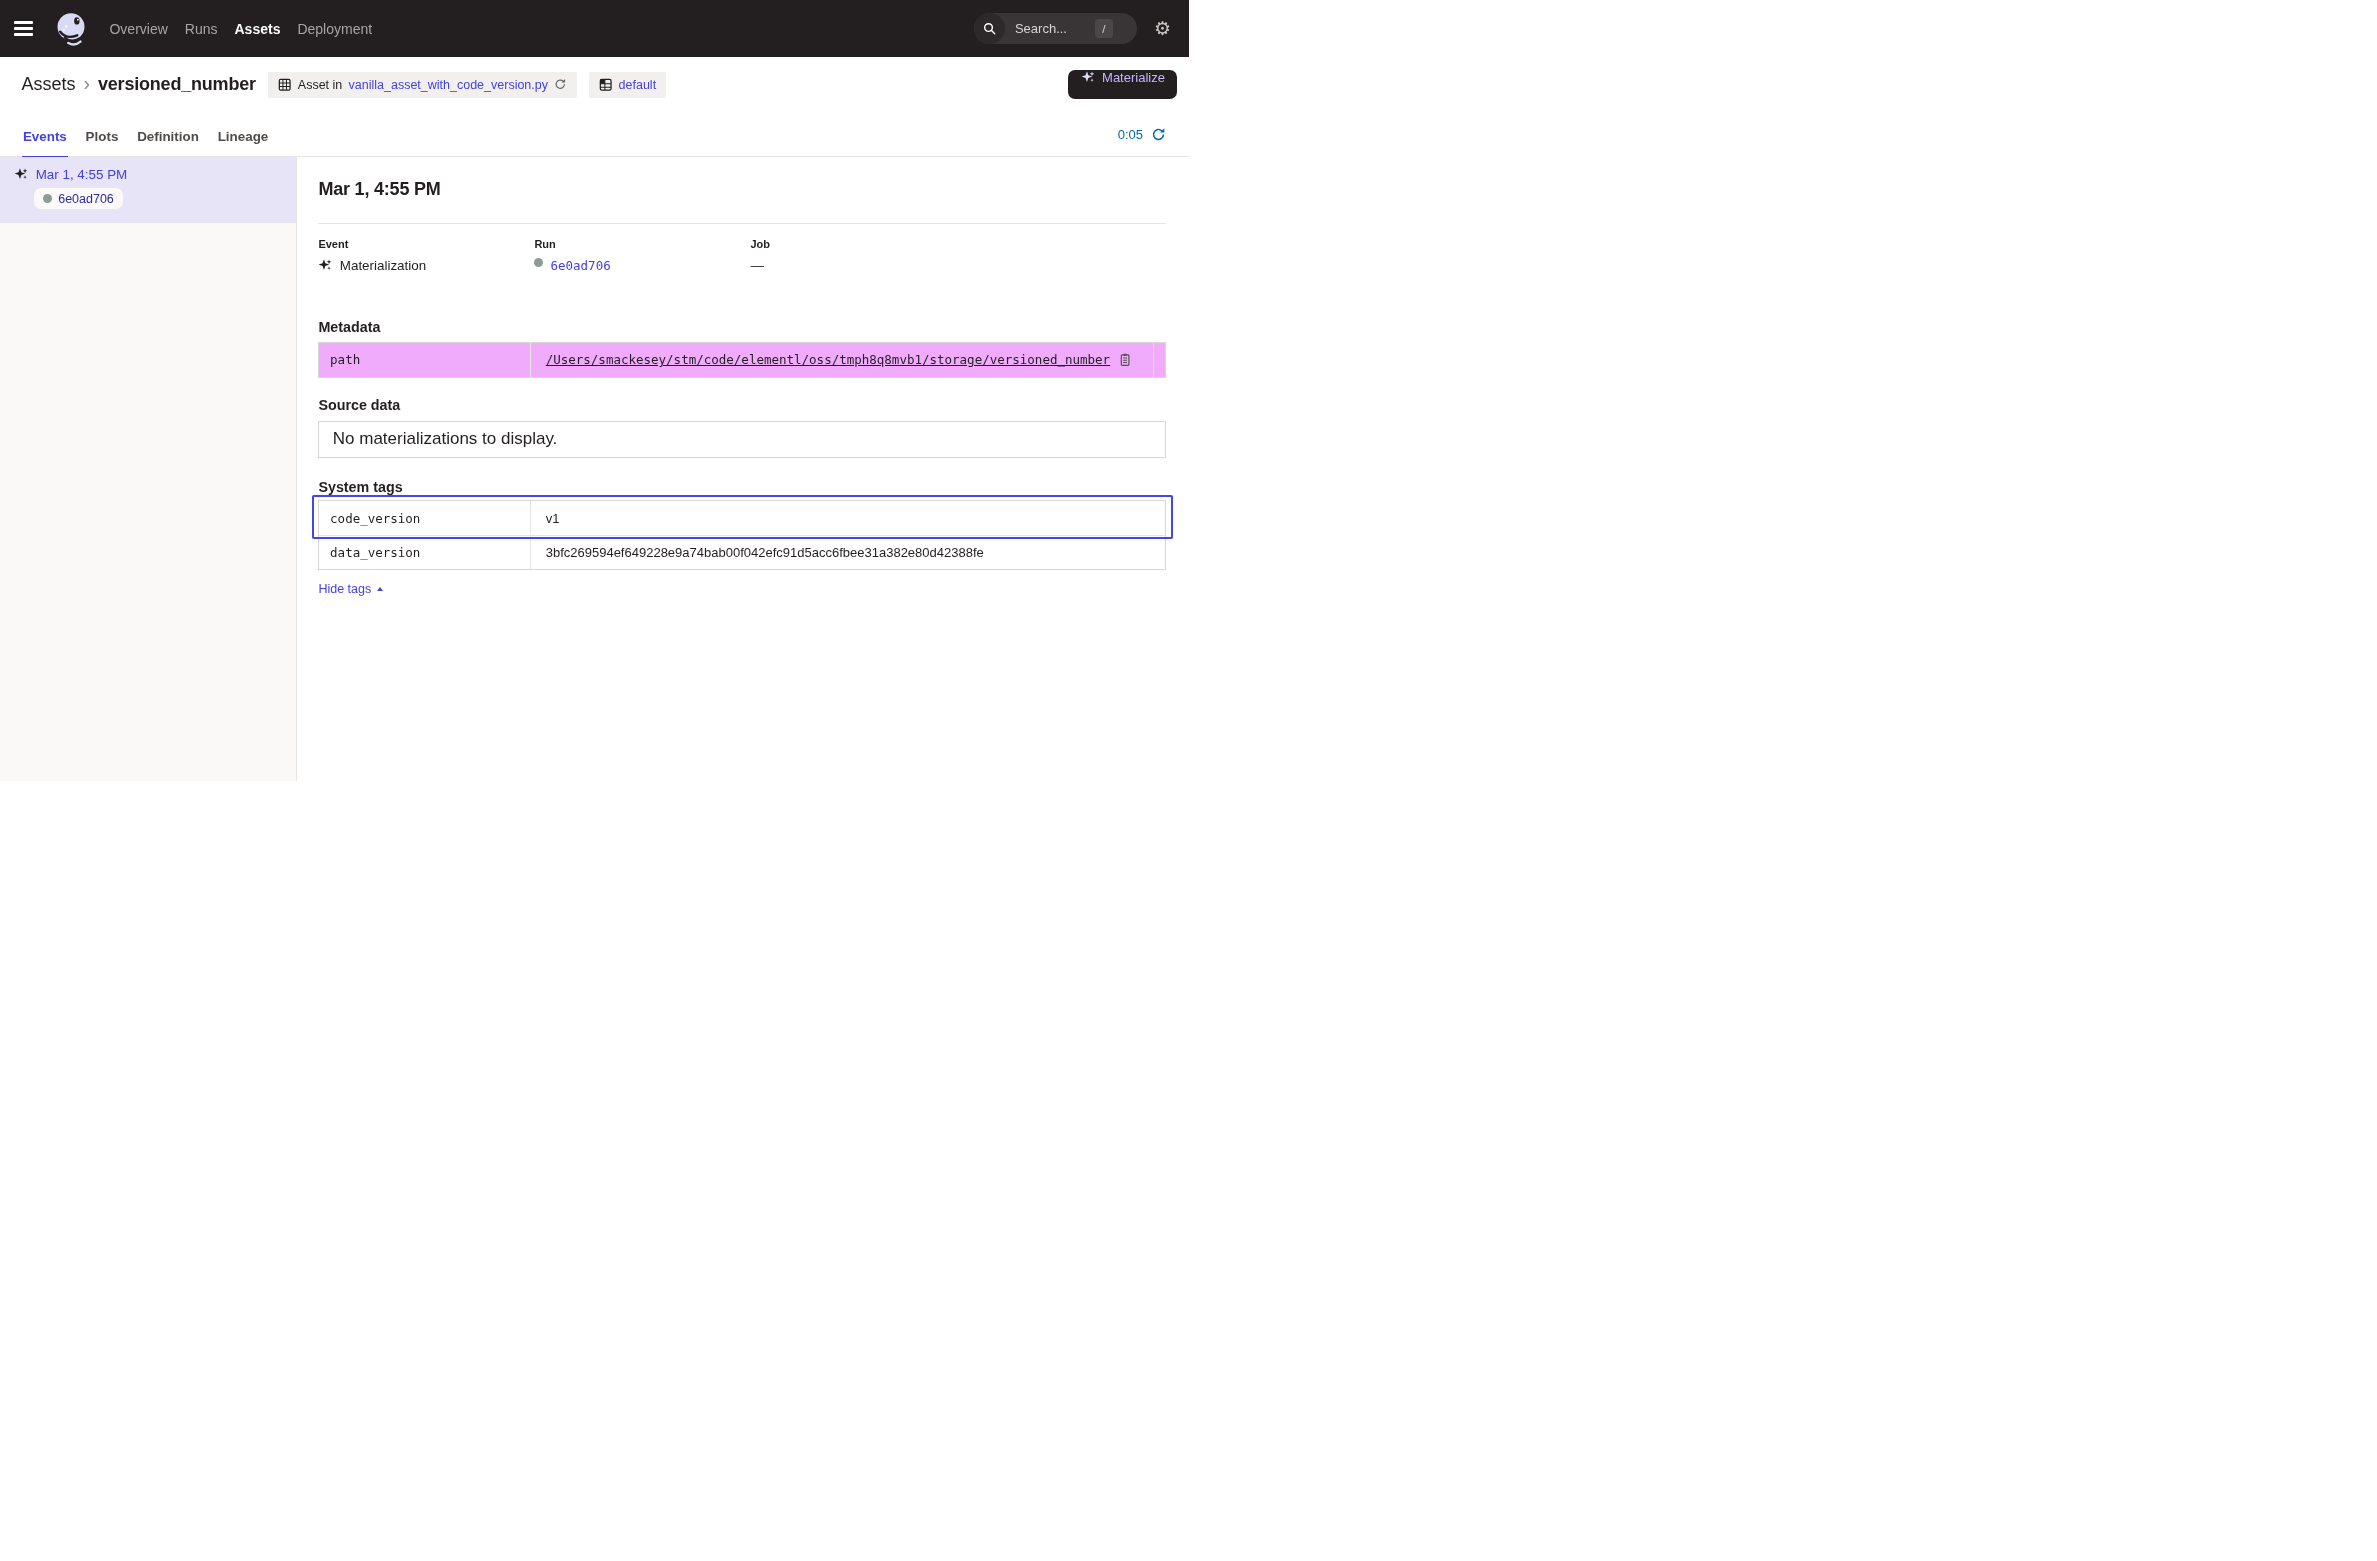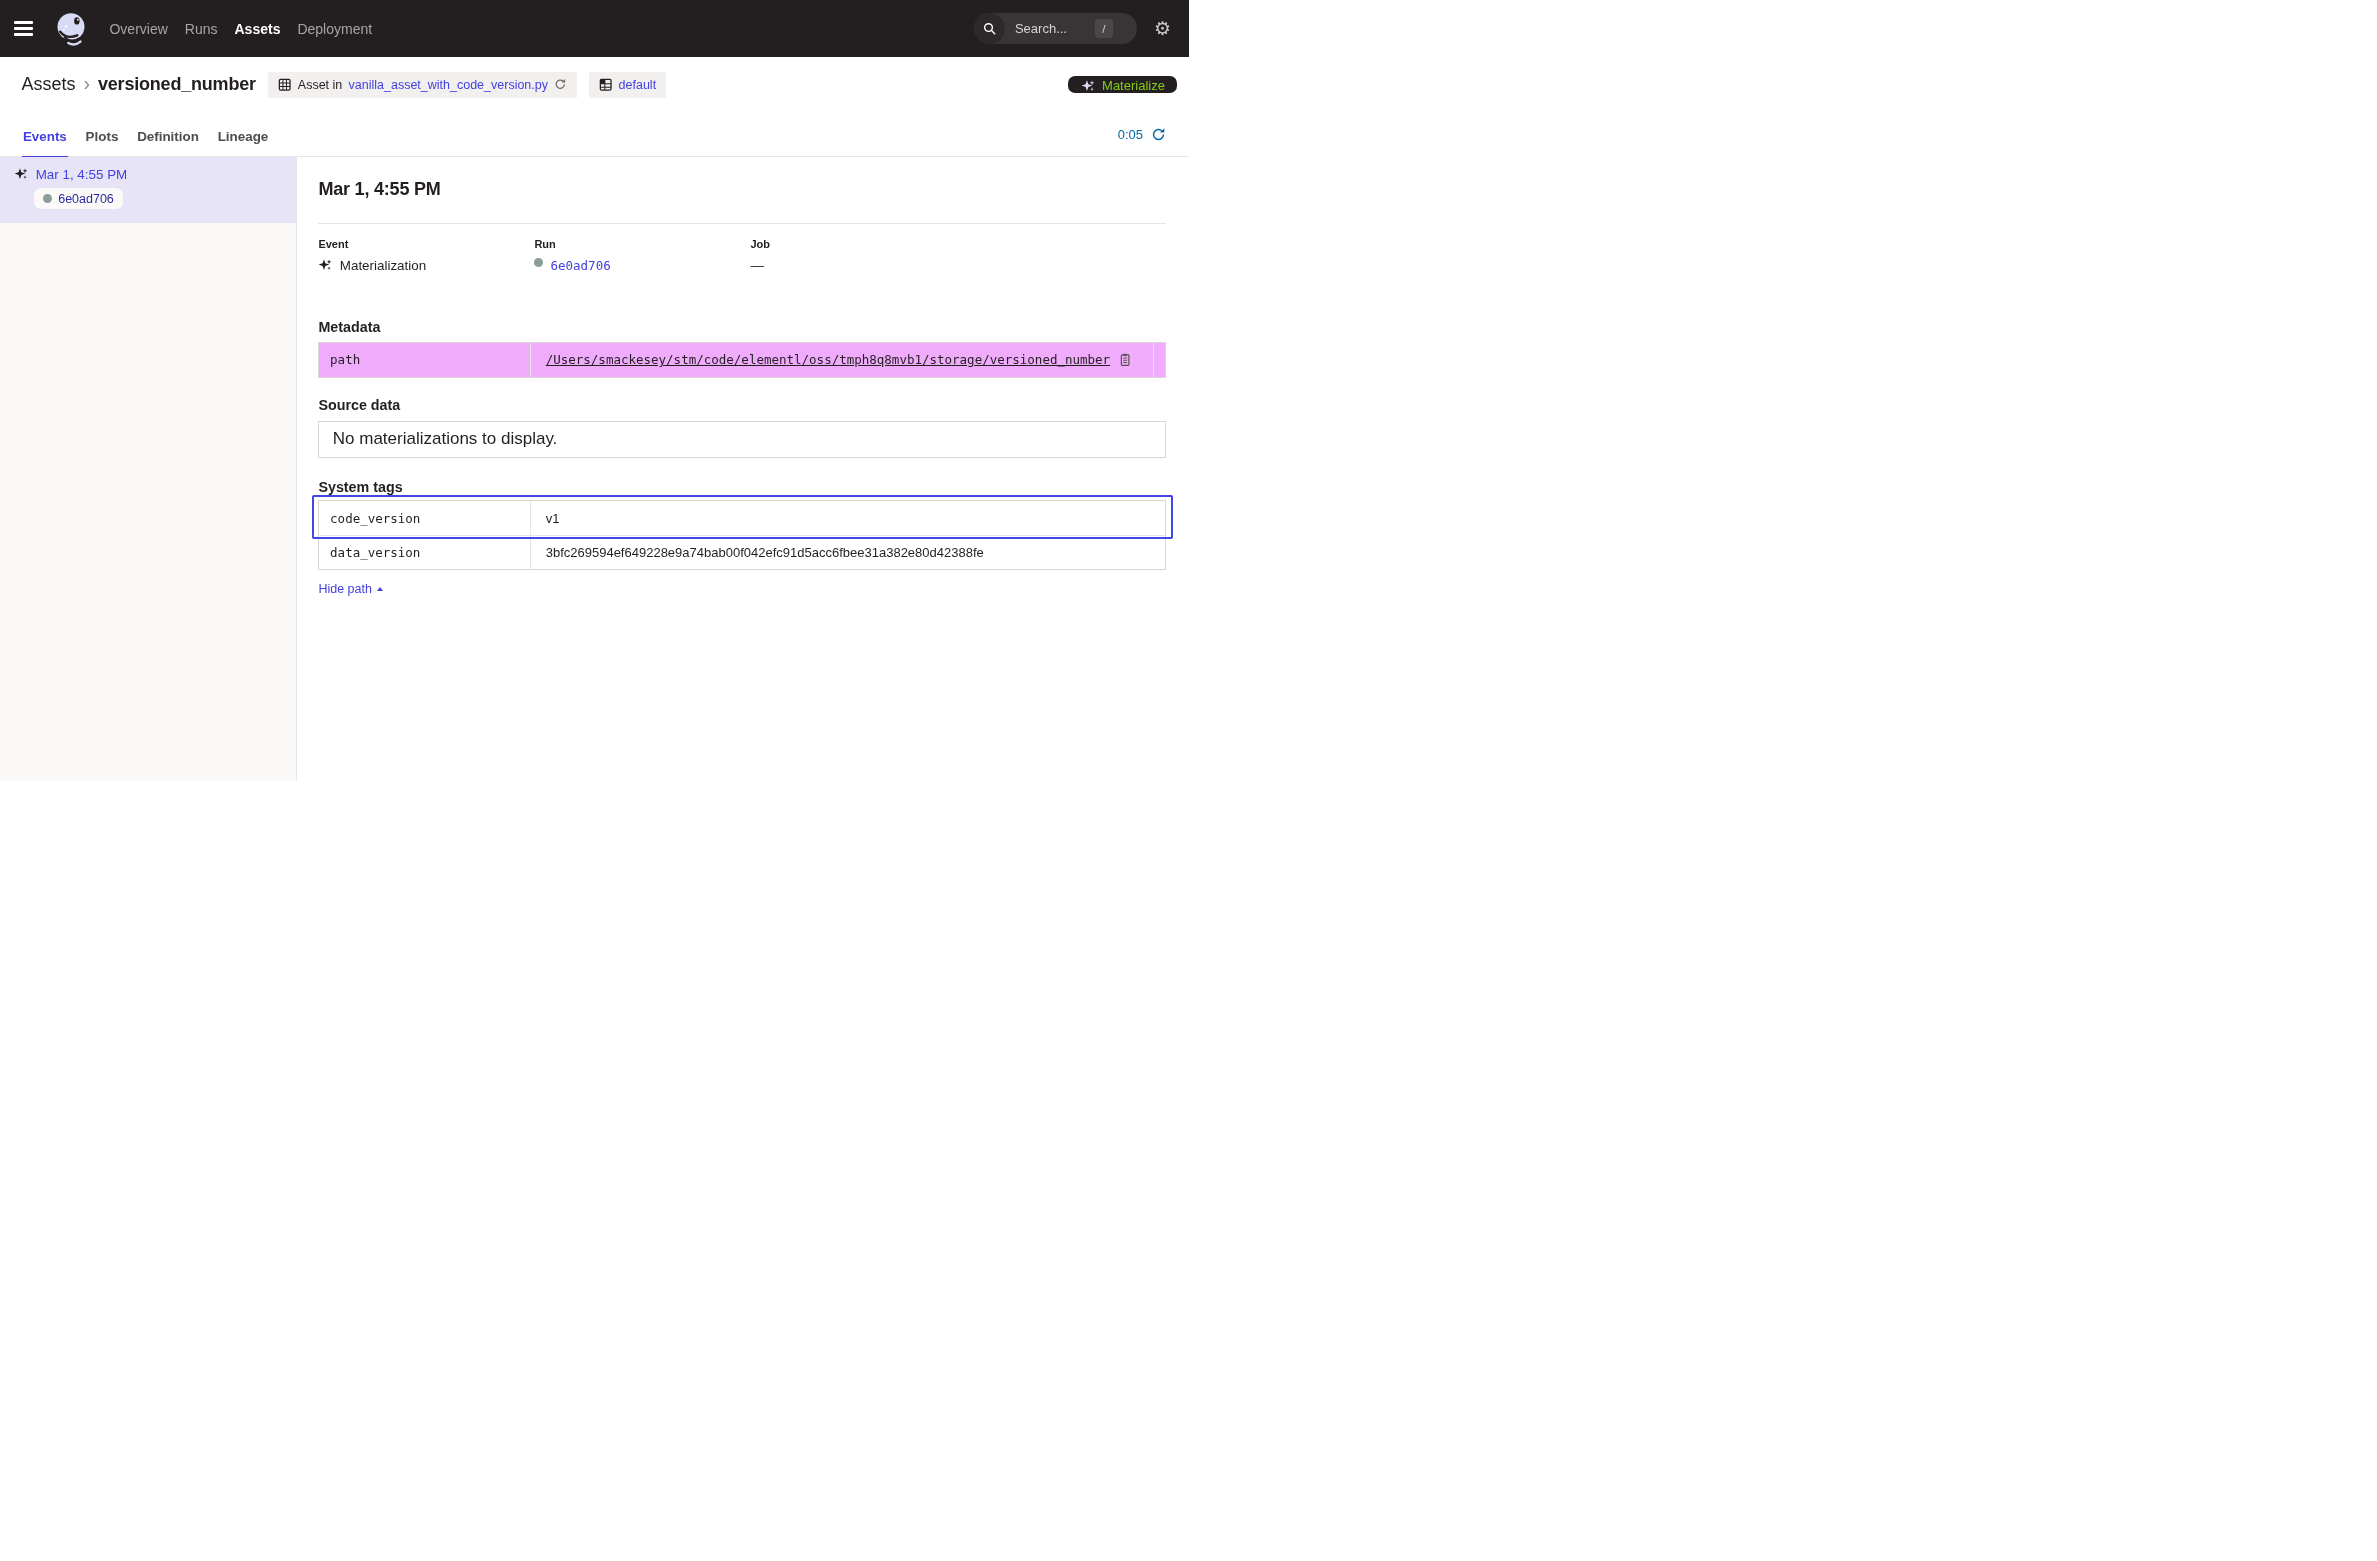--- a/index.html
+++ b/index.html
@@ -41,23 +41,23 @@
   .header { height:55px; background:#fff; display:flex; align-items:center;
             padding:0 11.6px 0 21.4px; flex:none; }
   .crumb-root { font-size:18px; font-weight:500; cursor:pointer; }
   .crumb-chev { font-size:19.6px; color:#8E8B88; margin:0 8px; line-height:1; transform:translateY(-0.9px); }
   .crumb-name { font-size:18px; font-weight:700; letter-spacing:-0.2px; }
   .badge { display:inline-flex; align-items:center; gap:6.3px; background:#F2F0EF; border-radius:1px;
            height:26px; padding:0 9.8px; font-size:12.5px; margin-left:12.5px; }
   .badge .icon { color:#231F20; display:flex; }
   .badge-link { color:var(--accent,#4441E0); cursor:pointer; }
   .badge .reload { color:#6B6965; display:flex; cursor:pointer; }
-  .materialize-btn { margin-left:auto; background:#231F20; color:#84cc16; border:none; border-radius:7.1px;
-                     height:17px; padding:0 12.5px; font-size:13px; display:inline-flex;
-                     align-items:flex-end; gap:7.1px; cursor:pointer;
+  .materialize-btn { margin-left:auto; background:#231F20; color:#c4b5fd; border:none; border-radius:7.1px;
+                     height:29px; padding:0 12.5px; font-size:13px; display:inline-flex;
+                     align-items:flex-start; gap:7.1px; cursor:pointer;
                      font-family:"Liberation Sans","DejaVu Sans",sans-serif; }
   .materialize-btn svg { color:#DCDCF8; }
 
   
   .tabsbar { height:45px; border-bottom:0.9px solid #E7E5E2; display:flex; align-items:flex-end;
              padding:0 23px 0 22px; flex:none; }
   .tabs { display:flex; gap:17px; }
   .tab { font-size:13.4px; font-weight:600; color:#4F4B49; padding:0 0.9px 11.6px; cursor:pointer; }
   .tab.active { color:var(--accent,#4441E0); border-bottom:1.8px solid var(--accent,#4441E0);
                 margin-bottom:-0.9px; padding-bottom:10.7px; }
@@ -300,19 +300,19 @@
           </div>
           <div class="tag-row">
             <div class="cell-key mono">data_version</div>
             <div class="cell-value">3bfc269594ef649228e9a74bab00f042efc91d5acc6fbee31a382e80d42388fe</div>
           </div>
         </div>
         <div class="row-highlight"></div>
       </div>
 
       <div class="hide-tags">
-        <span>Hide path</span>
+        <span>Hide tags</span>
         <span class="caret-up"></span>
       </div>
     </div>
   </div>
 </div>
 
 
 </body></html>

